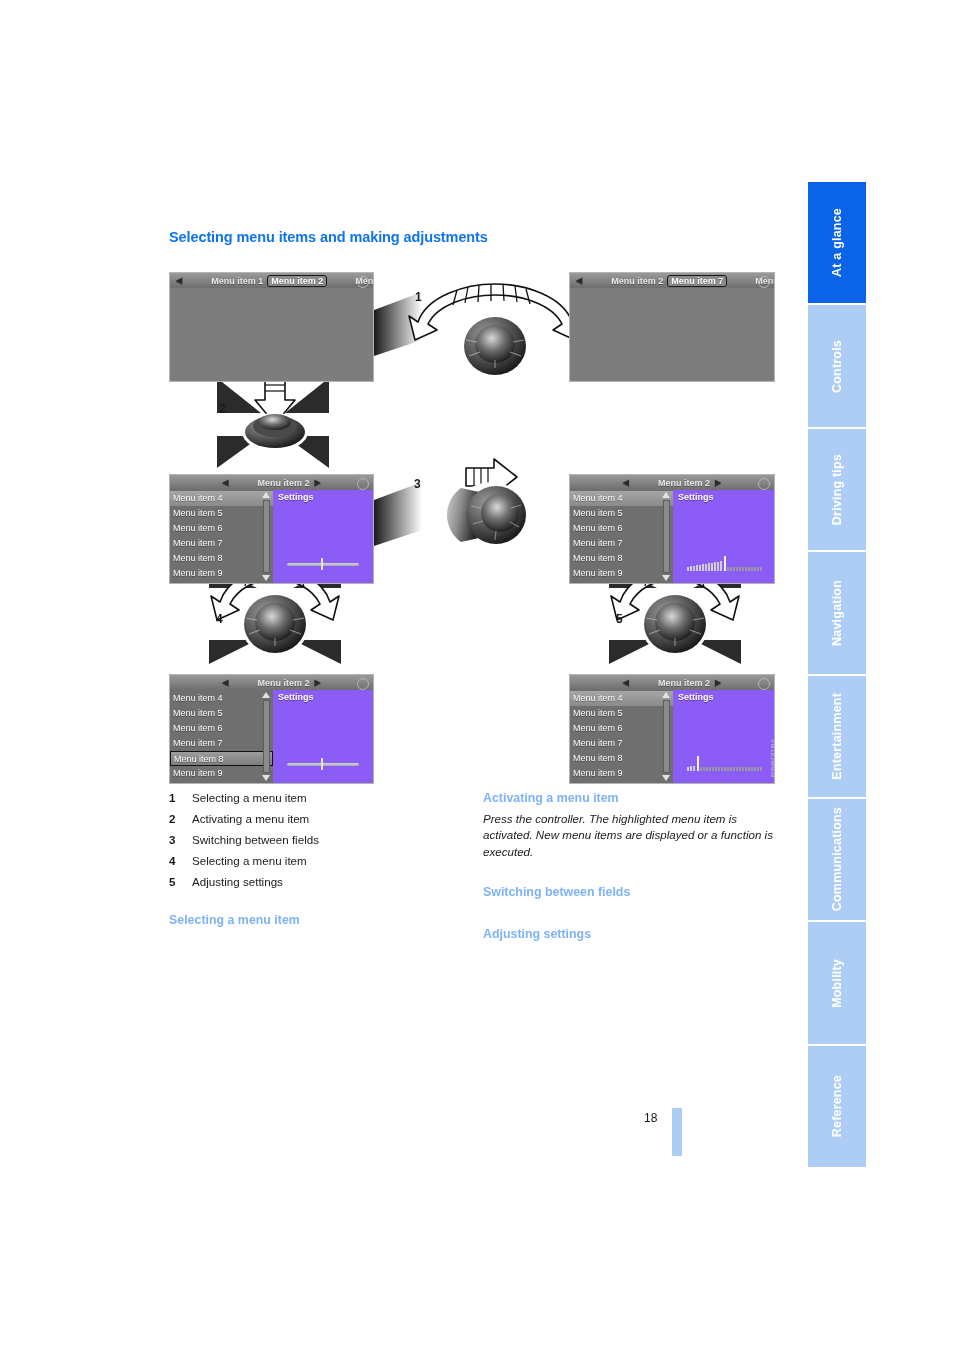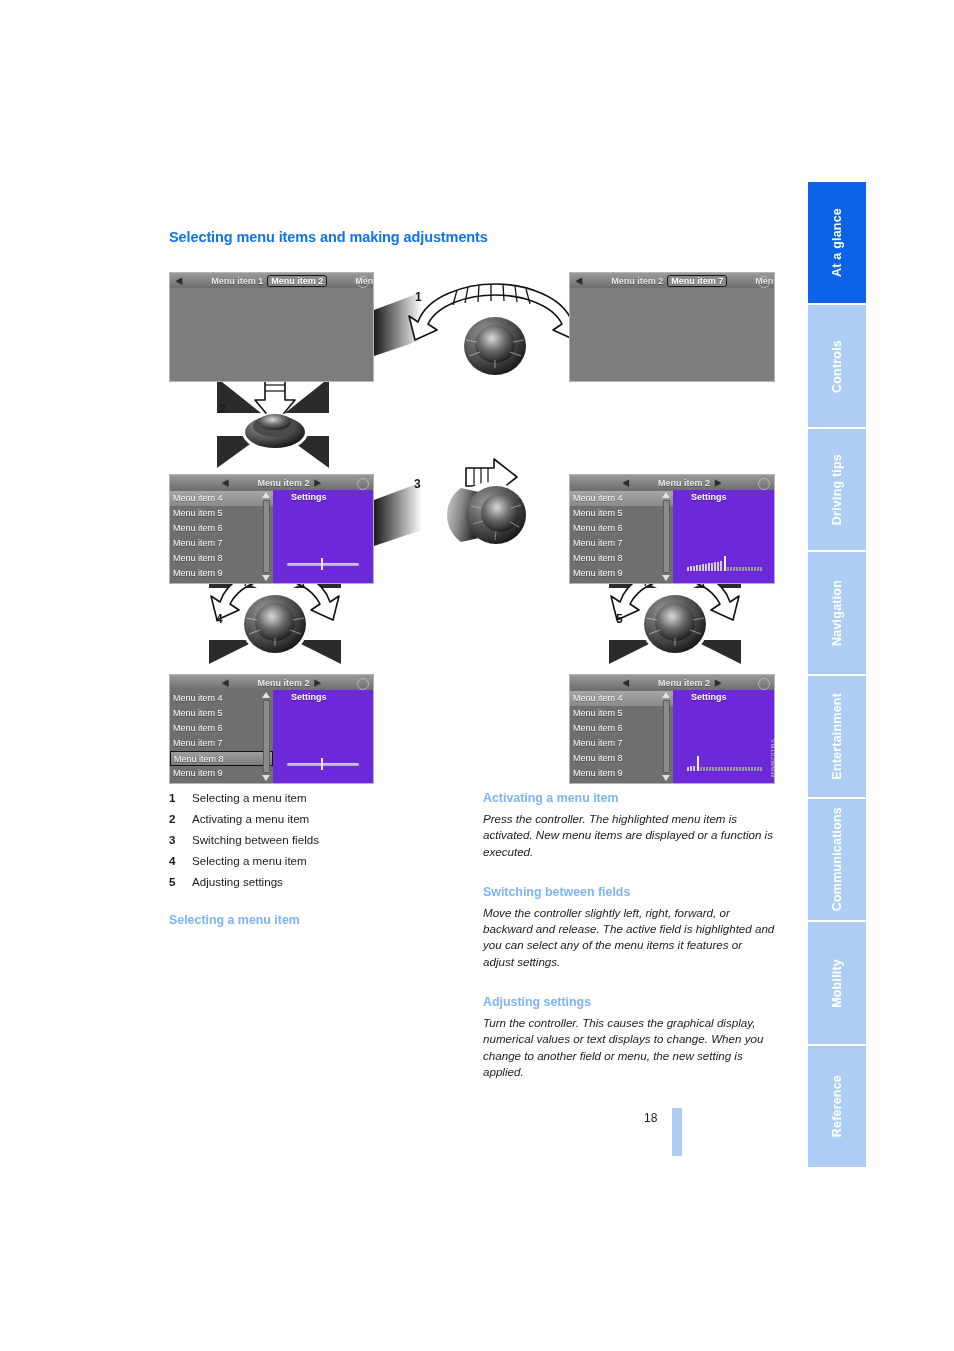--- a/index.html
+++ b/index.html
@@ -138,23 +138,23 @@
   }
   .scrollbar .up, .scrollbar .dn {
     position: absolute; left: 0; width: 0; height: 0;
     border-left: 4px solid transparent; border-right: 4px solid transparent;
   }
   .scrollbar .up { top: 1px; border-bottom: 6px solid #e3e3e3; }
   .scrollbar .dn { bottom: 1px; border-top: 6px solid #e3e3e3; }
 
   .scr-right {
     flex: 1;
-    background: #6d28d9;
+    background: #8b5cf6;
     position: relative;
-    padding: 2px 0 0 18px;
+    padding: 2px 0 0 5px;
     box-sizing: border-box;
   }
   .scr-right .sectitle {
     font-size: 9px; font-weight: bold; color: #ffffff;
     text-shadow: 0 1px 0 rgba(0,0,0,.4);
   }
   
   .slider {
     position: absolute; left: 14px; right: 14px; bottom: 14px; height: 10px;
   }
@@ -647,21 +647,19 @@
       </ul>
 
     <h3 class="subhead">Selecting a menu item</h3>
   </div>
 
   <div class="col" id="col-right">
     <h3 class="subhead" style="margin-top:0">Activating a menu item</h3>
     <p class="para">Press the controller. The highlighted menu item is activated. New menu items are displayed or a function is executed.</p>
 
     <h3 class="subhead spaced">Switching between fields</h3>
-    <p class="para">Move the controller slightly left, right, forward, or backward and release. The active field is highlighted and you can select any of the menu items it features or adjust settings.</p>
 
     <h3 class="subhead spaced">Adjusting settings</h3>
-    <p class="para">Turn the controller. This causes the graphical display, numerical values or text displays to change. When you change to another field or menu, the new setting is applied.</p>
   </div>
 
   <div id="pagenum">18</div>
   <div id="pagebar"></div>
 </div>
 
 </body></html>

